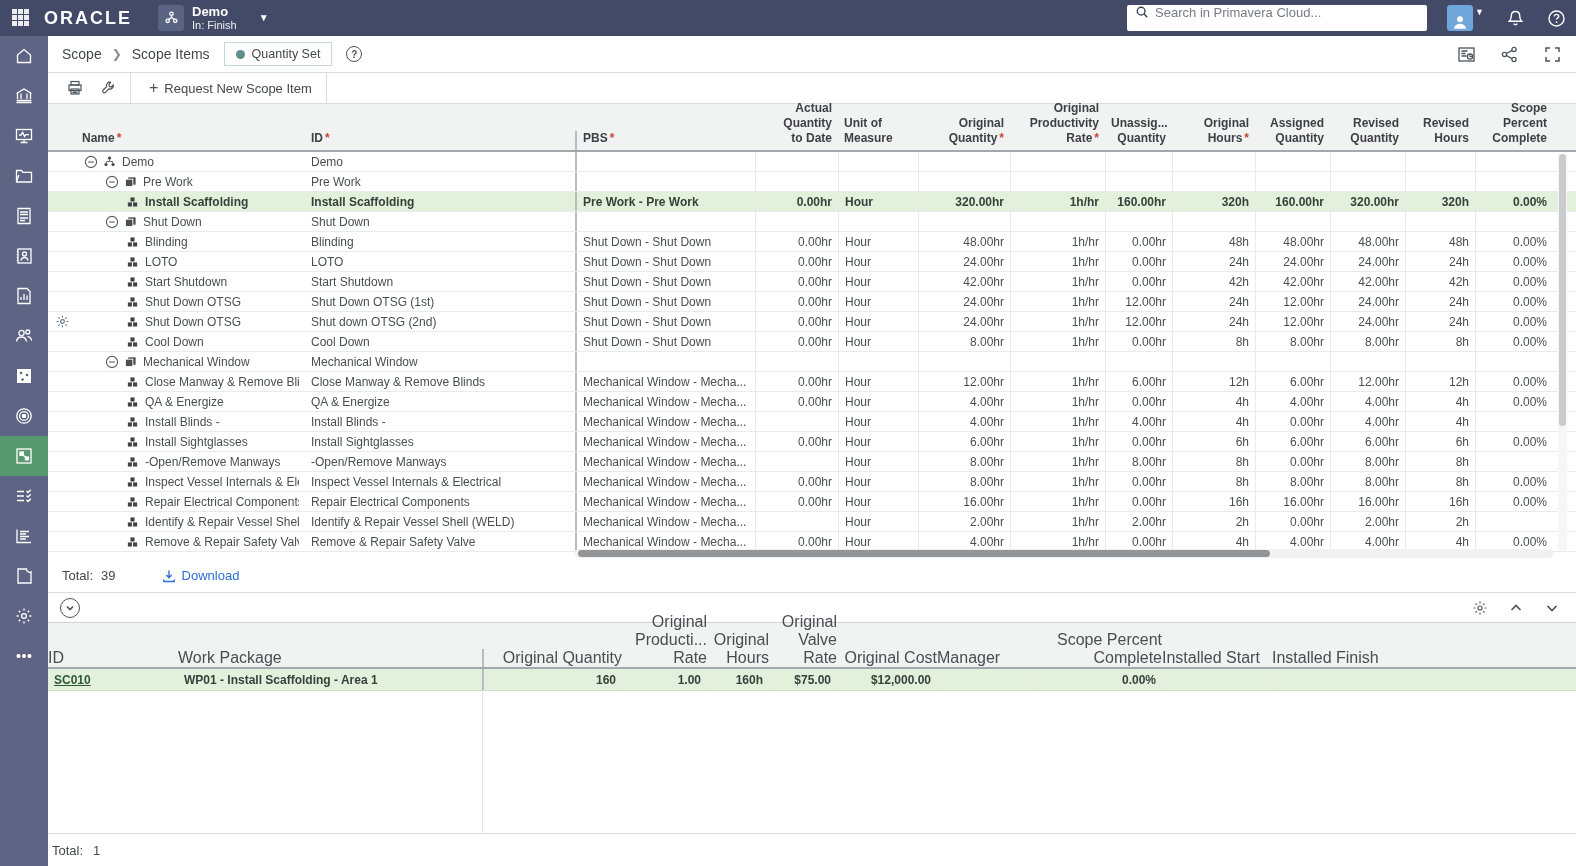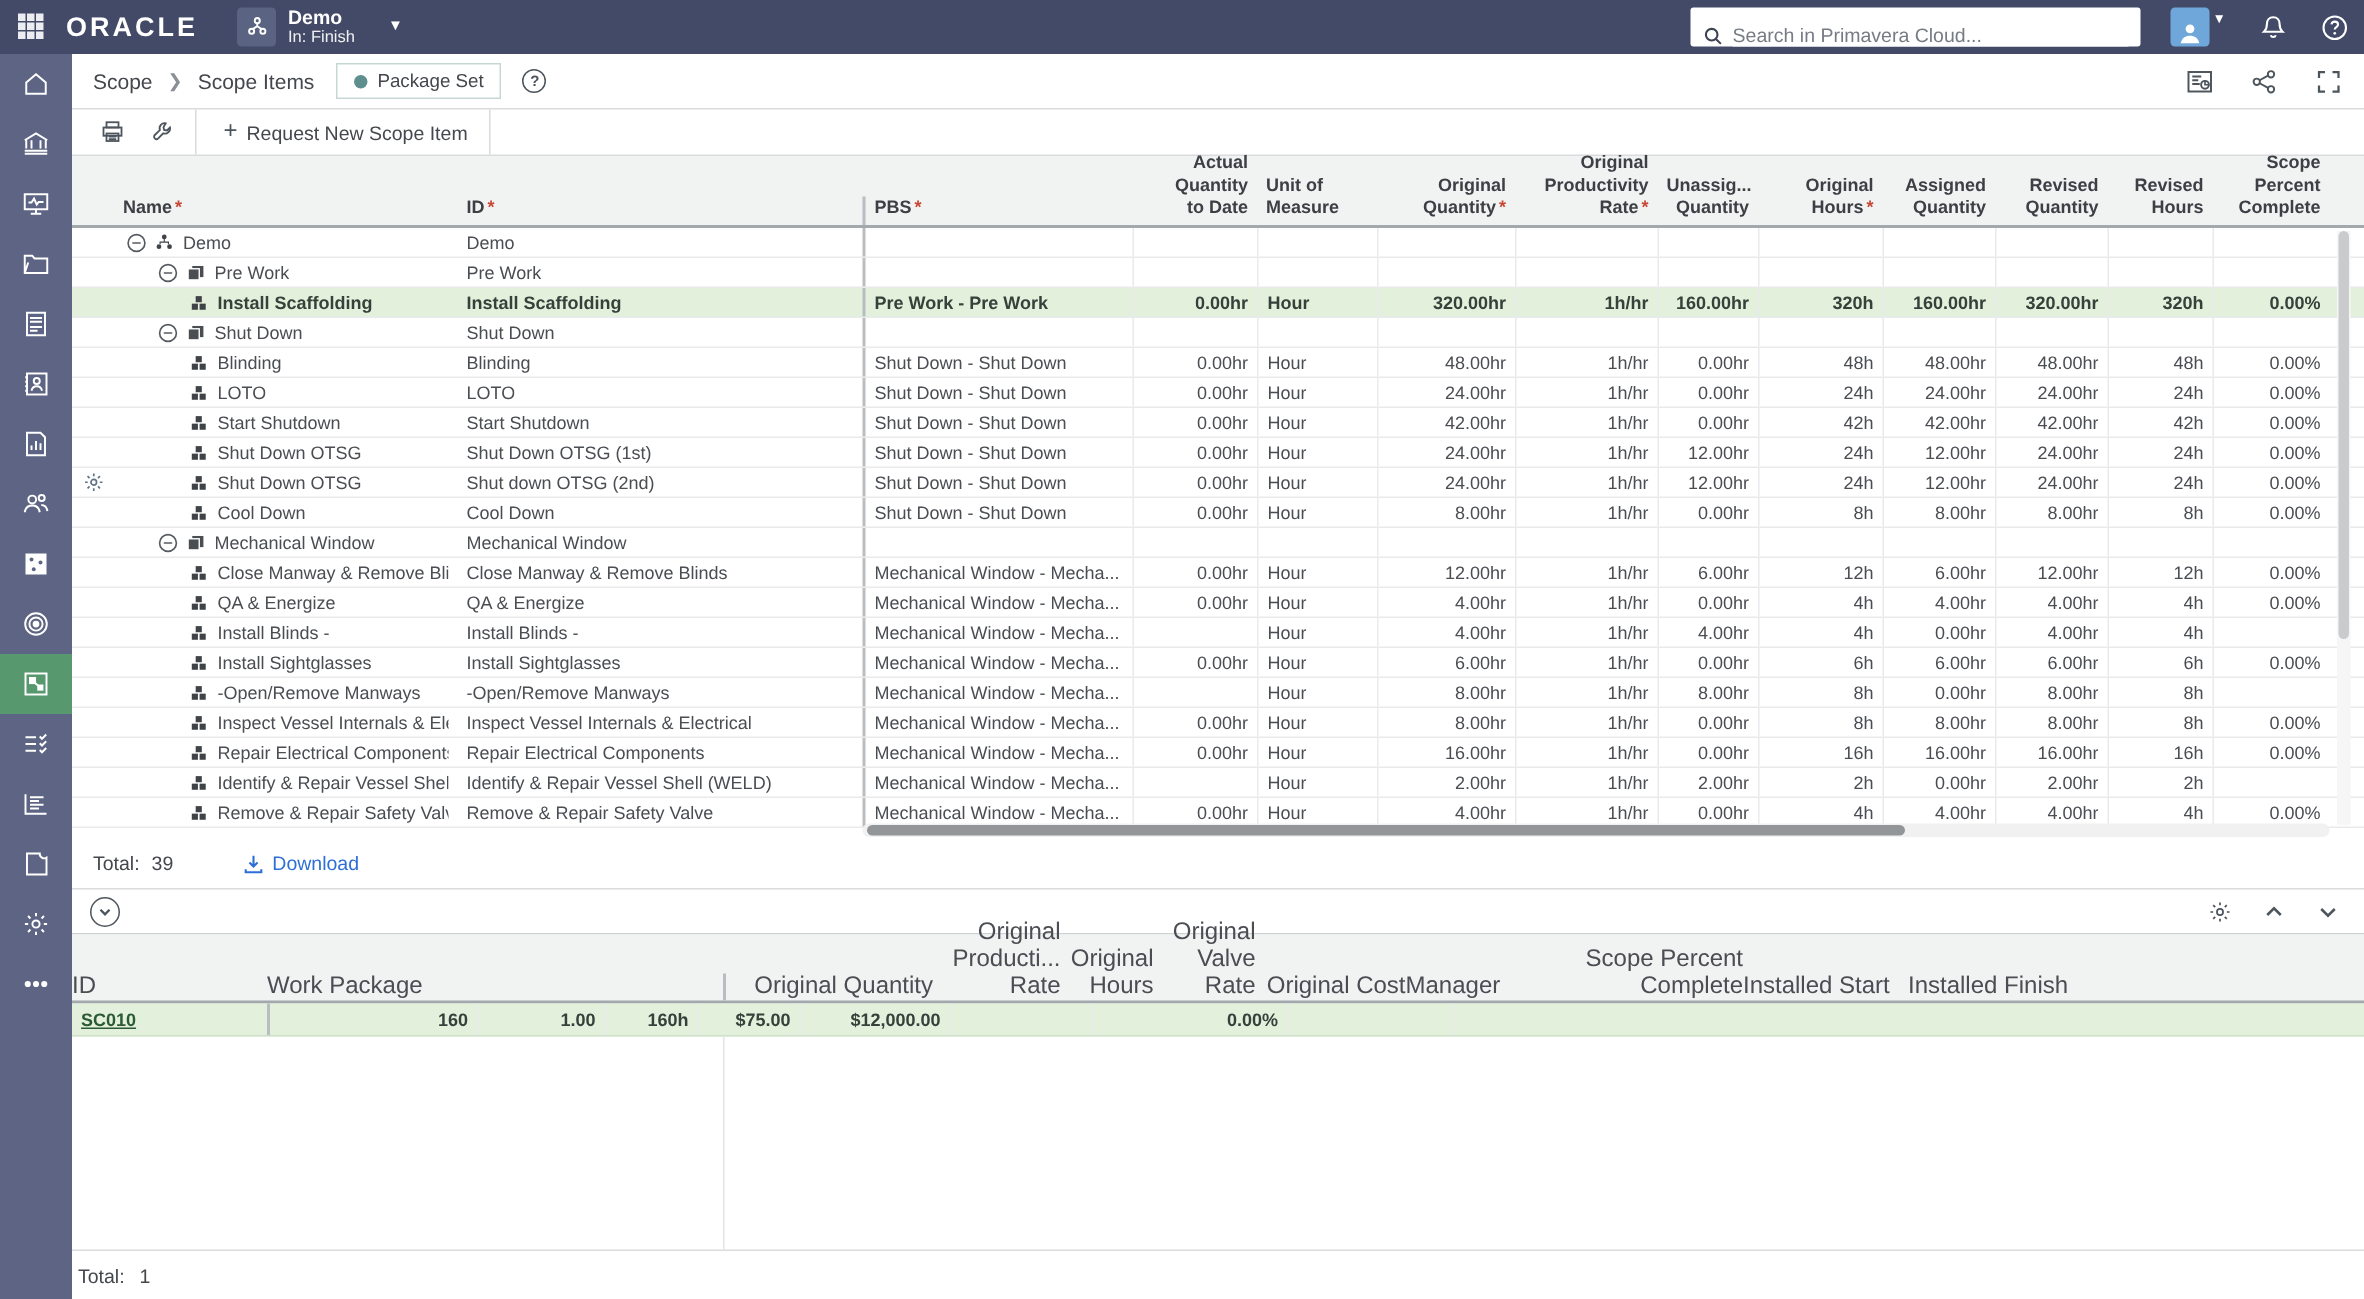--- a/index.html
+++ b/index.html
@@ -13,21 +13,21 @@
   .waffle i { background:#fff; opacity:.9; }
   .brand { color:#fff; font-size:18px; font-weight:bold; letter-spacing:2px; margin-right:26px; }
   .appchip { display:flex; align-items:center; gap:8px; }
   .appicon { width:26px; height:26px; background:#5a6382; border-radius:3px; display:flex; align-items:center; justify-content:center; color:#fff; }
   .appicon svg { width:15px; height:15px; }
   .apptext { color:#fff; line-height:1.1; }
   .apptext .t1 { font-size:13px; font-weight:bold; }
   .apptext .t2 { font-size:11px; opacity:.92; }
   .caret { color:#fff; font-size:10px; margin-left:14px; }
   .topspacer { flex:1; }
-  .topsearch { width:300px; height:26px; background:#fff; border-radius:2px; display:flex; align-items:flex-end; padding:0 8px; gap:6px; }
+  .topsearch { width:300px; height:26px; background:#fff; border-radius:2px; display:flex; align-items:flex-start; padding:0 8px; gap:6px; }
   .topsearch svg { width:14px; height:14px; color:#3c4352; flex:none; }
   .topsearch input { border:none; outline:none; width:100%; font-size:13px; color:#4a4d52; font-family:inherit; }
   .topsearch input::placeholder { color:#767b84; }
   .avatarwrap { display:flex; align-items:flex-start; margin-left:20px; }
   .avatar { width:26px; height:26px; background:#6fa7da; border-radius:3px; display:flex; align-items:flex-end; justify-content:center; overflow:hidden; }
   .avatar svg { width:18px; height:18px; color:#fff; }
   .avcaret { color:#fff; font-size:9px; margin-left:2px; margin-top:2px; }
   .topicon { color:#fff; margin-left:22px; width:19px; height:19px; }
   .topicon svg { width:19px; height:19px; }
 
@@ -316,21 +316,21 @@
     </nav>
 
   <div class="content">
 
     <div class="crumbrow">
       <span class="crumb">Scope</span>
       <span class="crumbsep">❯</span>
       <span class="crumb">Scope Items</span>
       <div class="badge">
         <span class="dot"></span>
-        <span>Package Set</span>
+        <span>Quantity Set</span>
       </div>
       <div class="helpcirc">?</div>
       <div class="crumbicons">
         <svg viewBox="0 0 19 19" fill="none" stroke="currentColor" stroke-width="1.3">
             <rect x="2" y="3" width="15" height="13"></rect>
             <path d="M4.5 6h6M4.5 8.5h4M4.5 11h5"></path>
             <circle cx="13" cy="11.5" r="2.6"></circle>
             <path d="M13 8.9v2.6h2.6" stroke-width="1.1"></path>
           </svg>
         <svg viewBox="0 0 19 19" fill="none" stroke="currentColor" stroke-width="1.3">
@@ -1464,20 +1464,23 @@
 Percent
 Complete</div>
         <div class="hc l bord" style="width: 110px;">Installed Start</div>
         <div class="hc l bord" style="width: 110px;">Installed Finish</div>
       </div>
     <div id="detail-body">
         <div class="drow">
           <div class="gc  " style="width:130px">
             <span class="idlink">SC010</span>
           </div>
+          <div class="gc  " style="width:304px">
+            <span class="lbl">WP01 - Install Scaffolding - Area 1</span>
+          </div>
           <div class="gc r frozen-div" style="width:140px">
             <span class="lbl">160</span>
           </div>
           <div class="gc r bord" style="width:85px">
             <span class="lbl">1.00</span>
           </div>
           <div class="gc r bord" style="width:62px">
             <span class="lbl">160h</span>
           </div>
           <div class="gc r bord" style="width:68px">

